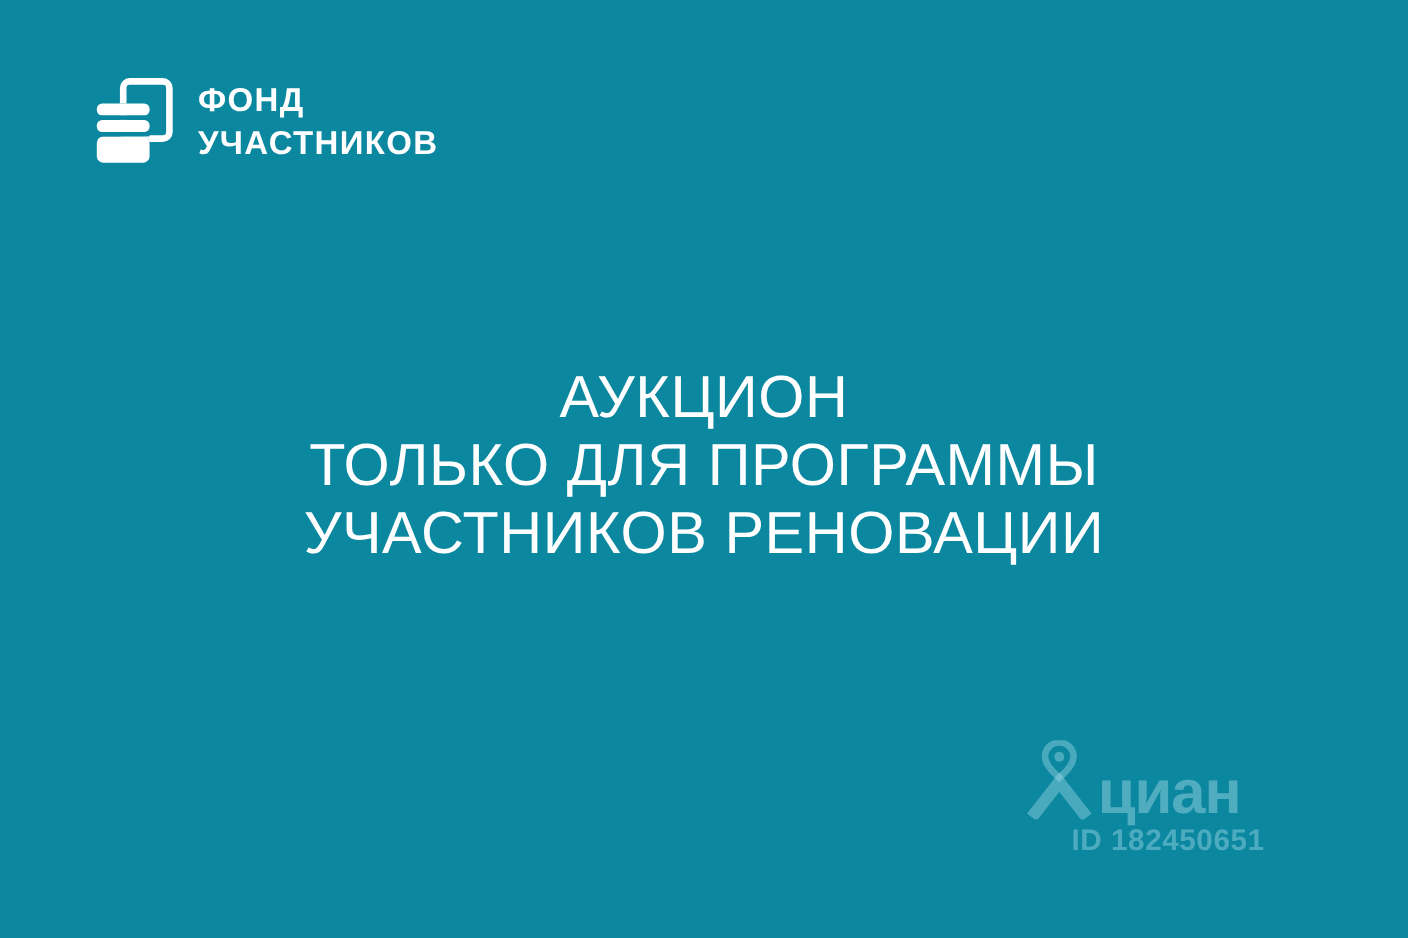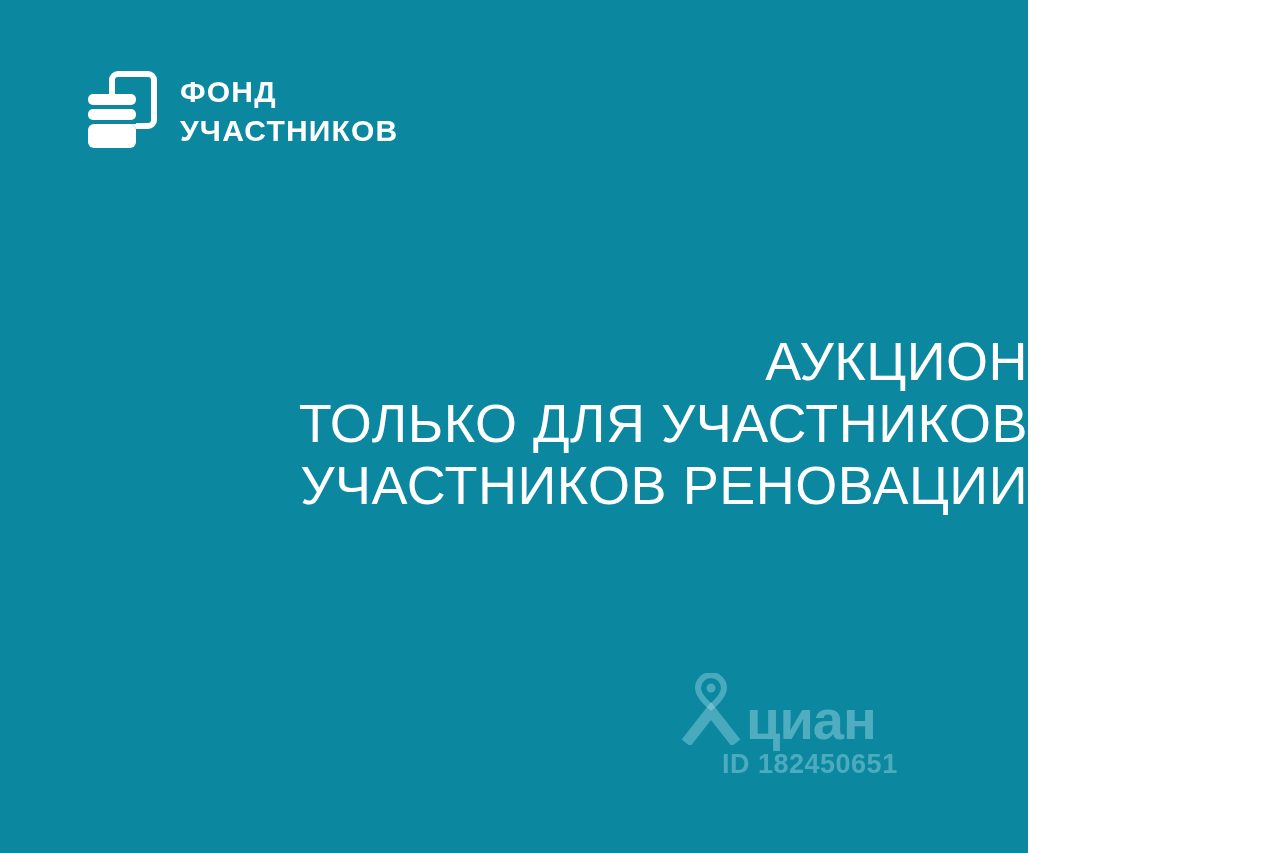--- a/index.html
+++ b/index.html
@@ -8,21 +8,21 @@
   }
   body {
     width: 1280px;
     height: 853px;
     overflow: hidden;
     font-family: "Liberation Sans", "DejaVu Sans", sans-serif;
   }
 
   #poster {
     position: relative;
-    width: 1028px;
+    width: 1280px;
     height: 853px;
     background: #0b87a0;
     overflow: hidden;
   }
 
   
   .brand {
     position: absolute;
     left: 84px;
     top: 68px;
@@ -68,21 +68,20 @@
     text-align: center;
     color: #ffffff;
   }
   .headline-line {
     display: block;
     font-size: 54px;
     font-weight: 300;
     letter-spacing: 0.5px;
     line-height: 62px;
     white-space: nowrap;
-    text-align: right;
   }
 
   
   .watermark {
     position: absolute;
     right: 118px;
     bottom: 70px;
     width: 230px;
     height: 110px;
     opacity: 1;
@@ -145,21 +144,21 @@
     </div>
 
     <div class="brand-words">
       <span class="brand-line line1">ФОНД</span>
       <span class="brand-line line2">УЧАСТНИКОВ</span>
     </div>
   </div>
 
   <div class="headline">
     <span class="headline-line">АУКЦИОН</span>
-    <span class="headline-line">ТОЛЬКО ДЛЯ УЧАСТНИКОВ</span>
+    <span class="headline-line">ТОЛЬКО ДЛЯ ПРОГРАММЫ</span>
     <span class="headline-line">УЧАСТНИКОВ РЕНОВАЦИИ</span>
   </div>
 
   <div class="watermark">
     <div class="wm-row">
       <div class="wm-icon">
         <svg viewBox="0 0 62 72" xmlns="http://www.w3.org/2000/svg" aria-hidden="true">
 
           <path d="M31 2 C23.8 2 18 7.8 18 15 C18 23.5 31 34 31 34 C31 34 44 23.5 44 15 C44 7.8 38.2 2 31 2 Z" fill="none" stroke="rgba(176,226,236,0.38)" stroke-width="6"></path>
           <circle cx="31" cy="15" r="4.5" fill="rgba(176,226,236,0.38)"></circle>

